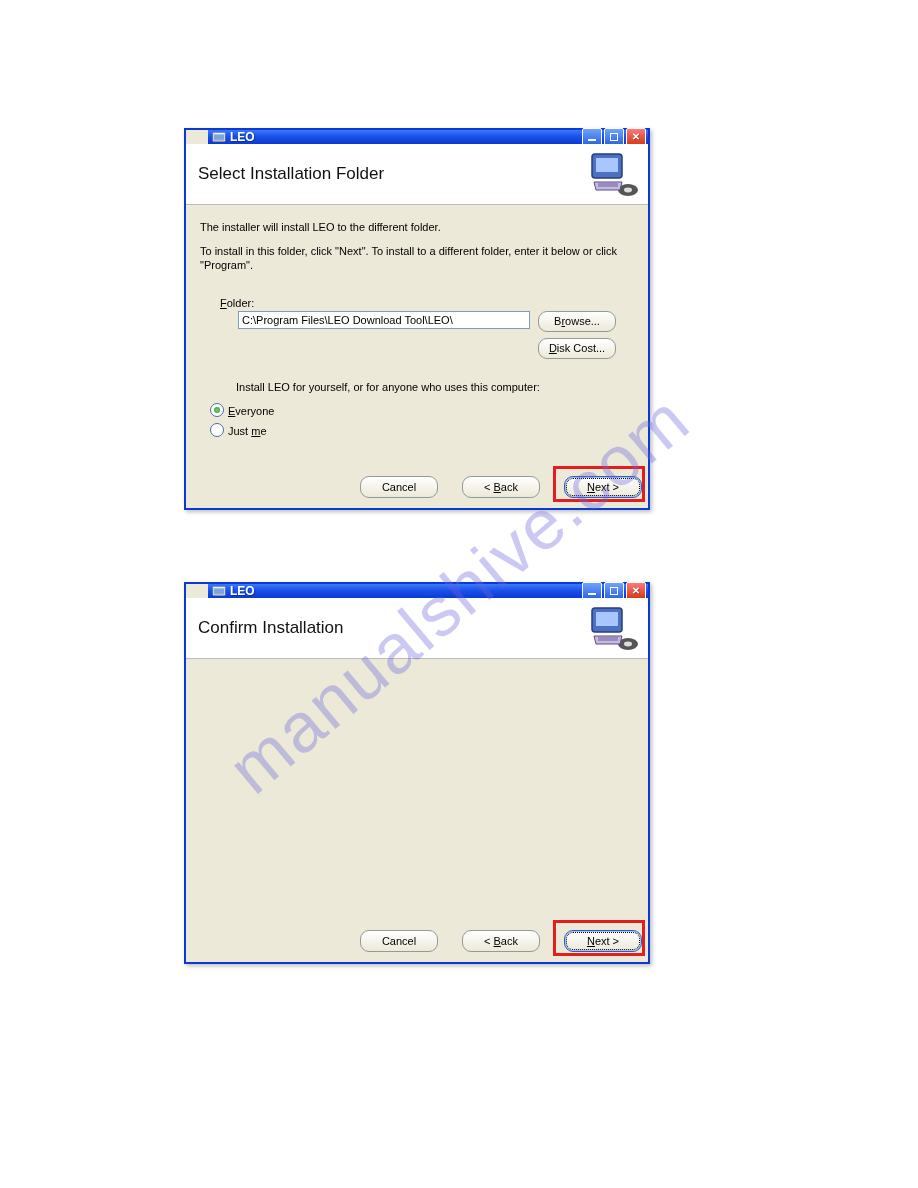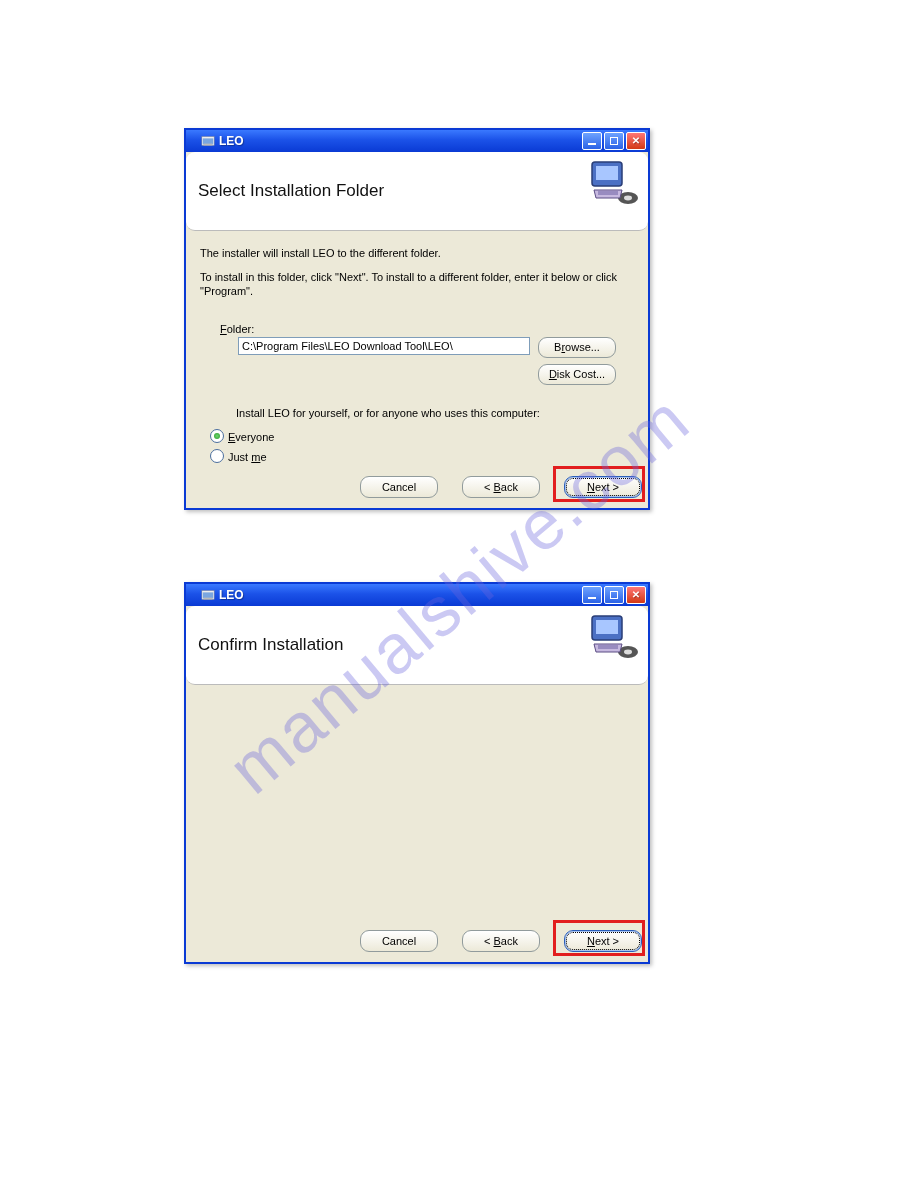--- a/index.html
+++ b/index.html
@@ -28,29 +28,30 @@
   .dialog {
     position: absolute;
     width: 462px;
     border: 2px solid #0a3ad4;
     background: #ece9d8;
     box-shadow: 2px 2px 4px rgba(0,0,0,.25);
   }
   .dialog.one { left: 184px; top: 128px; height: 378px; }
   .dialog.two { left: 184px; top: 582px; height: 378px; }
   .titlebar {
-    height: 22px;
+    height: 14px;
     background: linear-gradient(to bottom, #3a79ff 0%, #1b52e8 45%, #0a3ad4 100%);
     display: flex;
     align-items: center;
     color: #fff;
-    padding: 0 2px 0 15px;
+    padding: 0 2px 0 4px;
     font-size: 12px;
     font-weight: bold;
     text-shadow: 1px 1px 1px rgba(0,0,0,.3);
+    margin-left: 22px;
   }
   .titlebar .app-icon {
     width: 14px; height: 14px;
     margin-right: 4px;
     display: inline-flex;
     align-items: center;
     justify-content: center;
   }
   .titlebar .title-text { flex: 1; }
   .win-buttons { display: flex; gap: 2px; }
@@ -74,24 +75,23 @@
   }
   .win-btn.min::before { content: ""; width:8px; height:2px; background:#fff; margin-top:6px;}
   .win-btn.max::before { content: ""; width:8px; height:8px; border:1.5px solid #fff; box-sizing:border-box;}
   .win-btn.close::before { content: "✕"; font-size:10px; }
 
   .banner {
     height: 60px;
     background: #ffffff;
     border-bottom: 1px solid #bbb;
     position: relative;
-    padding: 9px 12px;
+    padding: 0 12px;
     display: flex;
     align-items: center;
-    border-radius: 9px;
   }
   .banner-title {
     font-family: Arial, sans-serif;
     font-size: 17px;
     color: #111;
     font-weight: 400;
   }
   .banner-icon {
     position: absolute;
     right: 8px;

